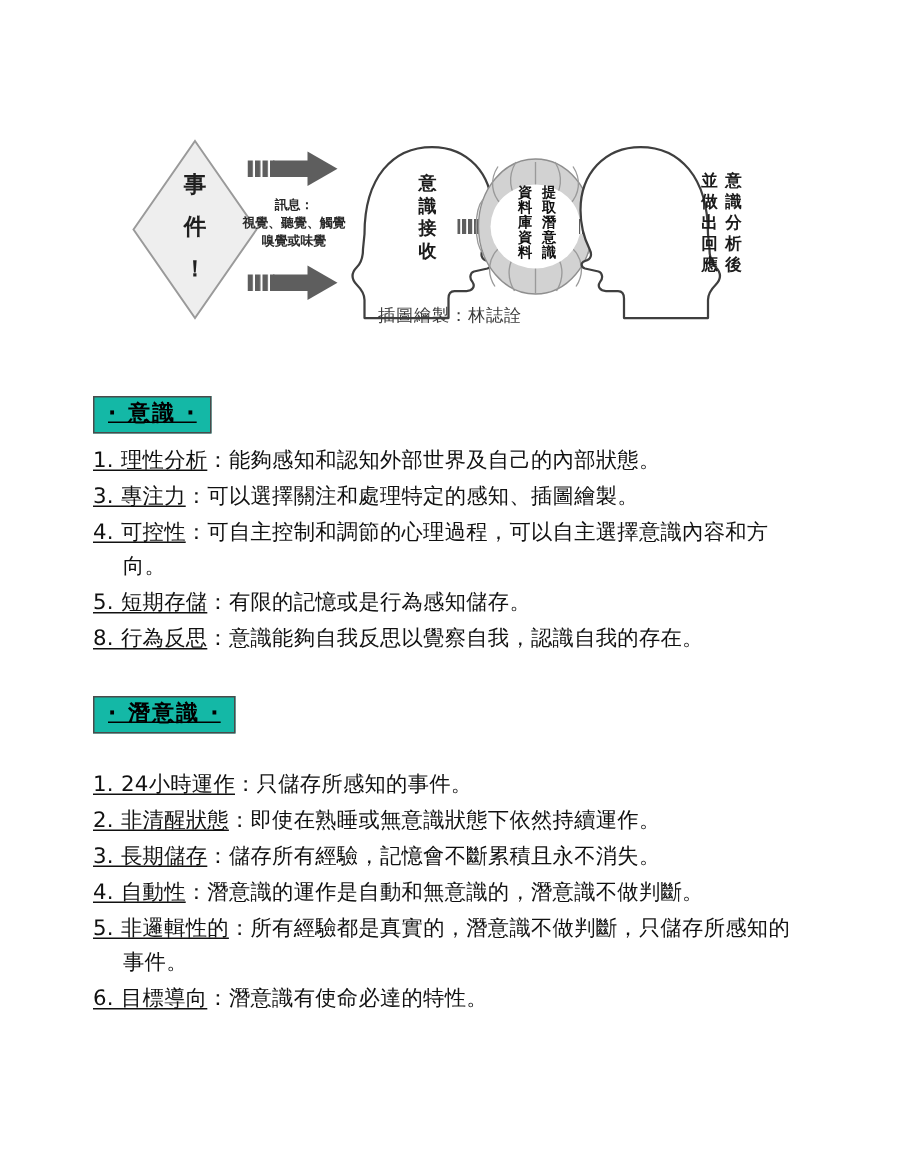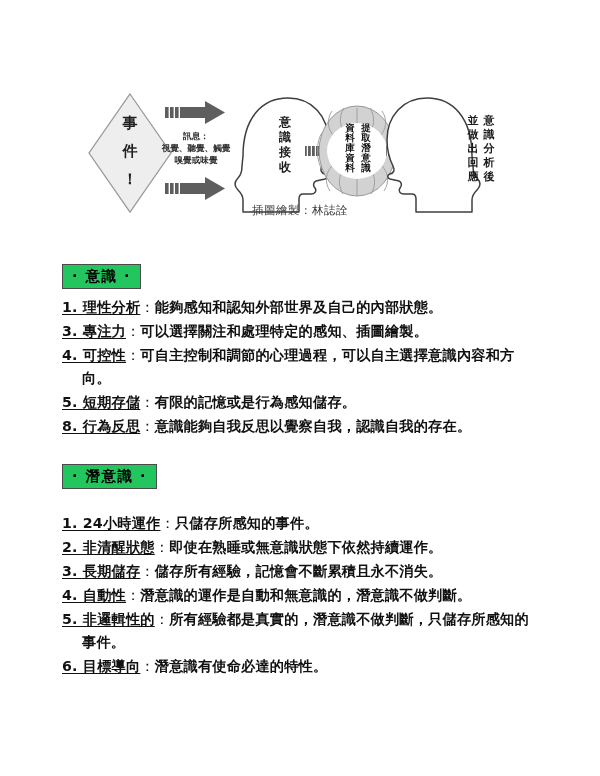--- a/index.html
+++ b/index.html
@@ -50,22 +50,23 @@
   .section-head {
     position: absolute;
     left: 62px;
     border: 1.4px solid #4a4a4a;
     padding: 2px 9px 3px 9px;
     font-size: 14.5px;
     font-weight: bold;
     letter-spacing: 1.5px;
     line-height: 1.25;
     color: #000;
-    background: #22c55e;
+    background: #14b8a6;
     box-sizing: border-box;
+    text-decoration: underline;
   }
   #head-consciousness { top: 264px; }
   #head-subconscious  { top: 464px; }
 
   
   .list {
     position: absolute;
     left: 62px;
     width: 478px;
   }
@@ -75,30 +76,30 @@
   .list-item {
     font-size: 14.2px;
     line-height: 1.62;
     color: #111;
     margin: 0 0 1px 0;
     padding-left: 20px;
     text-indent: -20px;
     letter-spacing: 0.2px;
   }
   .item-label {
-    font-weight: bold;
+    font-weight: normal;
     text-decoration: underline;
     text-underline-offset: 2px;
     white-space: nowrap;
   }
   .item-colon {
     font-weight: normal;
   }
   .item-body {
-    font-weight: bold;
+    font-weight: normal;
   }
 </style>
 </head>
 <body>
 
 <div class="page">
 
   <div class="diagram">
     <svg width="600" height="150" viewBox="0 0 600 150" xmlns="http://www.w3.org/2000/svg">
       <defs>

